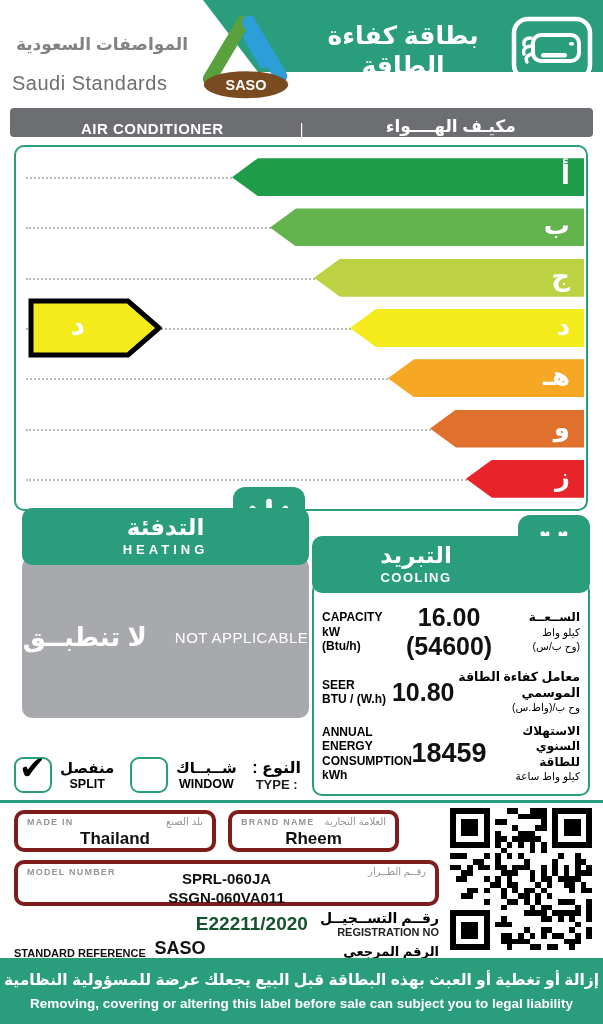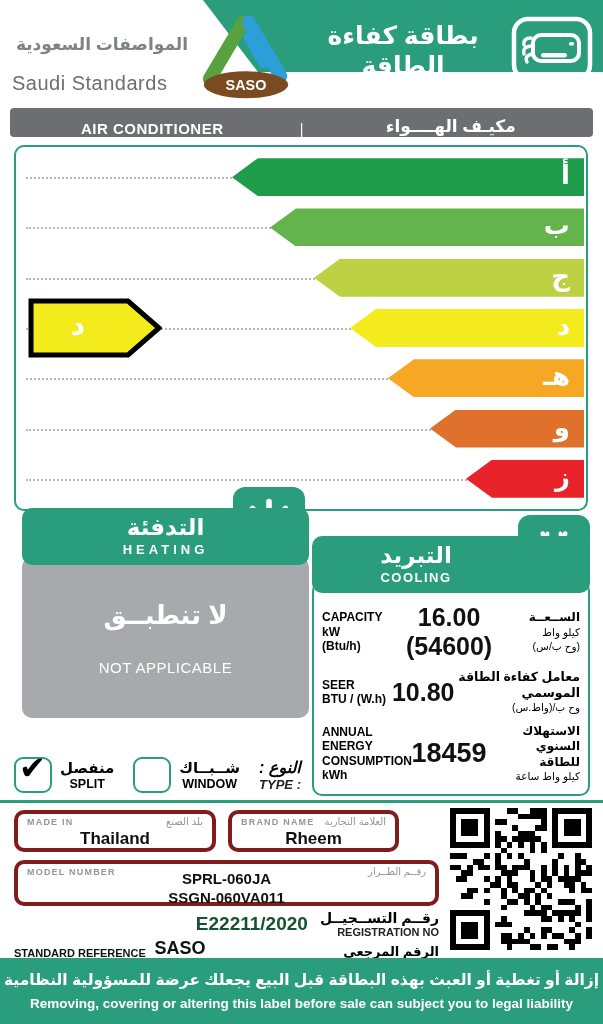--- a/index.html
+++ b/index.html
@@ -46,21 +46,21 @@
             display:flex;align-items:center;justify-content:center;z-index:1;}
   .card-head{position:absolute;left:0;right:0;top:21px;height:57px;background:#2a9d7c;
              border-radius:10px;z-index:2;color:#fff;text-align:center;padding-top:7px;
              box-sizing:border-box;}
   .head-ar{font-size:23px;font-weight:bold;line-height:1.1;}
   .head-en{font-size:13px;font-weight:bold;letter-spacing:4px;margin-top:2px;}
 
   .heat{position:absolute;left:14px;top:487px;width:287px;height:231px;margin-left:8px;}
   .heat .card-tab{right:4px;}
   .heat-body{position:absolute;left:0;right:0;top:70px;bottom:0;background:#a7a9ac;
-             border-radius:10px;display:flex;flex-direction:column;align-items:center;
+             border-radius:10px;display:flex;flex-direction:row;align-items:center;
              justify-content:center;gap:28px;color:#fff;z-index:0;}
   .na-ar{font-size:26px;font-weight:bold;}
   .na-en{font-size:15px;letter-spacing:.5px;}
 
   .cool{position:absolute;left:312px;top:515px;width:278px;height:281px;}
   .cool .card-tab{right:0;}
   .cool .card-head{padding-right:70px;}
   .cool-body{position:absolute;left:0;right:0;top:66px;bottom:0;background:#fff;
              border:2.5px solid #2a9d7c;border-radius:10px;box-sizing:border-box;z-index:0;
              display:flex;flex-direction:column;justify-content:space-between;
@@ -75,21 +75,21 @@
   
   .type-row{position:absolute;left:14px;top:752px;width:287px;height:46px;display:flex;
             align-items:center;justify-content:space-between;}
   .opt{display:flex;align-items:center;gap:8px;}
   .cb{width:38px;height:36px;border:2px solid #2a9d7c;border-radius:9px;background:#fff;
       position:relative;box-sizing:border-box;}
   .cb .check{position:absolute;top:-10px;left:3px;font-size:32px;color:#000;font-weight:bold;}
   .opt-labels{text-align:center;}
   .opt-ar{font-size:15px;font-weight:bold;}
   .opt-en{font-size:12.5px;font-weight:bold;}
-  .type-labels{text-align:left;font-style:italic;}
+  .type-labels{text-align:center;}
   .type-ar{font-size:16px;font-weight:bold;}
   .type-en{font-size:13px;font-weight:bold;color:#222;}
 
   .sep{position:absolute;left:0;right:0;top:800px;height:3px;background:#2a9d7c;}
 
   
   .box{position:absolute;border:4px solid #7f1d1d;border-radius:10px;background:#fff;
        box-sizing:border-box;}
   .box-lab-en{position:absolute;top:3px;left:9px;font-size:9px;font-weight:bold;color:#939598;
               letter-spacing:1.2px;}

